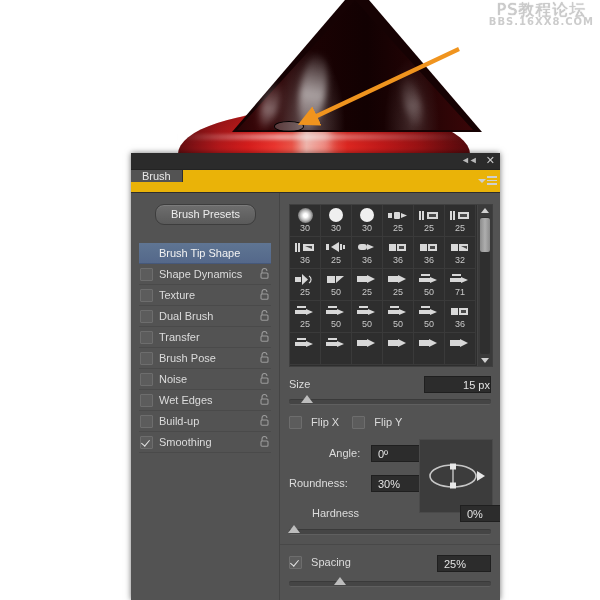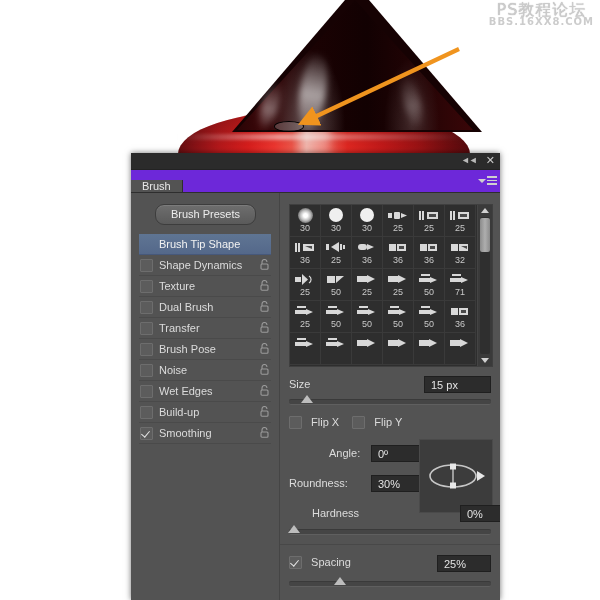--- a/index.html
+++ b/index.html
@@ -96,22 +96,22 @@
   }
   .panel-titlebar{
     height:16px;background:#2b2b2b;position:relative;
     border-bottom:1px solid #232323;
   }
   .tb-btns{position:absolute;right:5px;top:1px;display:flex;gap:9px;align-items:center;}
   .tb-collapse{color:#b9b9b9;font-size:9px;line-height:12px;letter-spacing:-1px;}
   .tb-close{color:#c9c9c9;font-size:11px;line-height:12px;}
 
   .panel-tabbar{
-    height:22px;background:#6d28d9;position:relative;
-    border-bottom:1px solid #2e2e2e;display:flex;align-items:flex-end;
+    height:22px;background:#eab308;position:relative;
+    border-bottom:1px solid #2e2e2e;display:flex;align-items:flex-start;
   }
   .tab-active{
     background:#535353;color:#e8e8e8;font-size:11px;
     padding:0 11px;display:flex;align-items:center;
     border-right:1px solid #2e2e2e;
   }
   .panel-menu-icon{
     position:absolute;right:6px;top:4px;width:16px;height:13px;
     display:flex;align-items:center;gap:1px;
   }
@@ -126,21 +126,21 @@
     position:absolute;left:0;top:0;width:148px;height:409px;
     background:#535353;border-right:1px solid #454545;
   }
   #brush-presets-btn{
     position:absolute;left:24px;top:11px;width:99px;height:19px;
     background:linear-gradient(to bottom,#6e6e6e,#5a5a5a);
     border:1px solid #3d3d3d;border-radius:9px;
     color:#ededed;font-size:11px;line-height:19px;text-align:center;
     box-shadow:inset 0 1px 0 rgba(255,255,255,.10);
   }
-  #option-list{position:absolute;left:8px;top:41px;width:132px;text-align:right;}
+  #option-list{position:absolute;left:8px;top:50px;width:132px;text-align:right;}
   .opt-row{
     height:20px;display:flex;align-items:center;position:relative;
     border-bottom:1px solid #4a4a4a;
   }
   .opt-row.selected{
     background:linear-gradient(to bottom,#5f7593,#54688a);
     border-bottom:1px solid #46587a;
   }
   .opt-row.selected .opt-label{padding-left:14px;color:#f2f2f2;}
   .opt-check{
@@ -678,21 +678,21 @@
           <div class="track"></div>
           <div class="thumb"></div>
           <div class="sb-arrow" style="position:absolute;bottom:0;left:0;width:14px;">
               <span class="tri-dn"></span>
             </div>
         </div>
       </div>
 
       <div class="frow" style="top:183px;">
         <span class="flabel">Size</span>
-        <span class="fbox" style="left:135px;width:67px;">15 px</span>
+        <span class="fbox" style="left:135px;width:67px;text-align:right;">15 px</span>
       </div>
       <div class="slider" style="top:206px;">
         <span class="sthumb" style="left:12px;"></span>
       </div>
 
       <div class="frow" style="top:222px;height:16px;">
         <span class="cbx"></span>
         <span class="cbx-label">Flip X</span>
         <span class="cbx" style="margin-left:10px;"></span>
         <span class="cbx-label">Flip Y</span>

